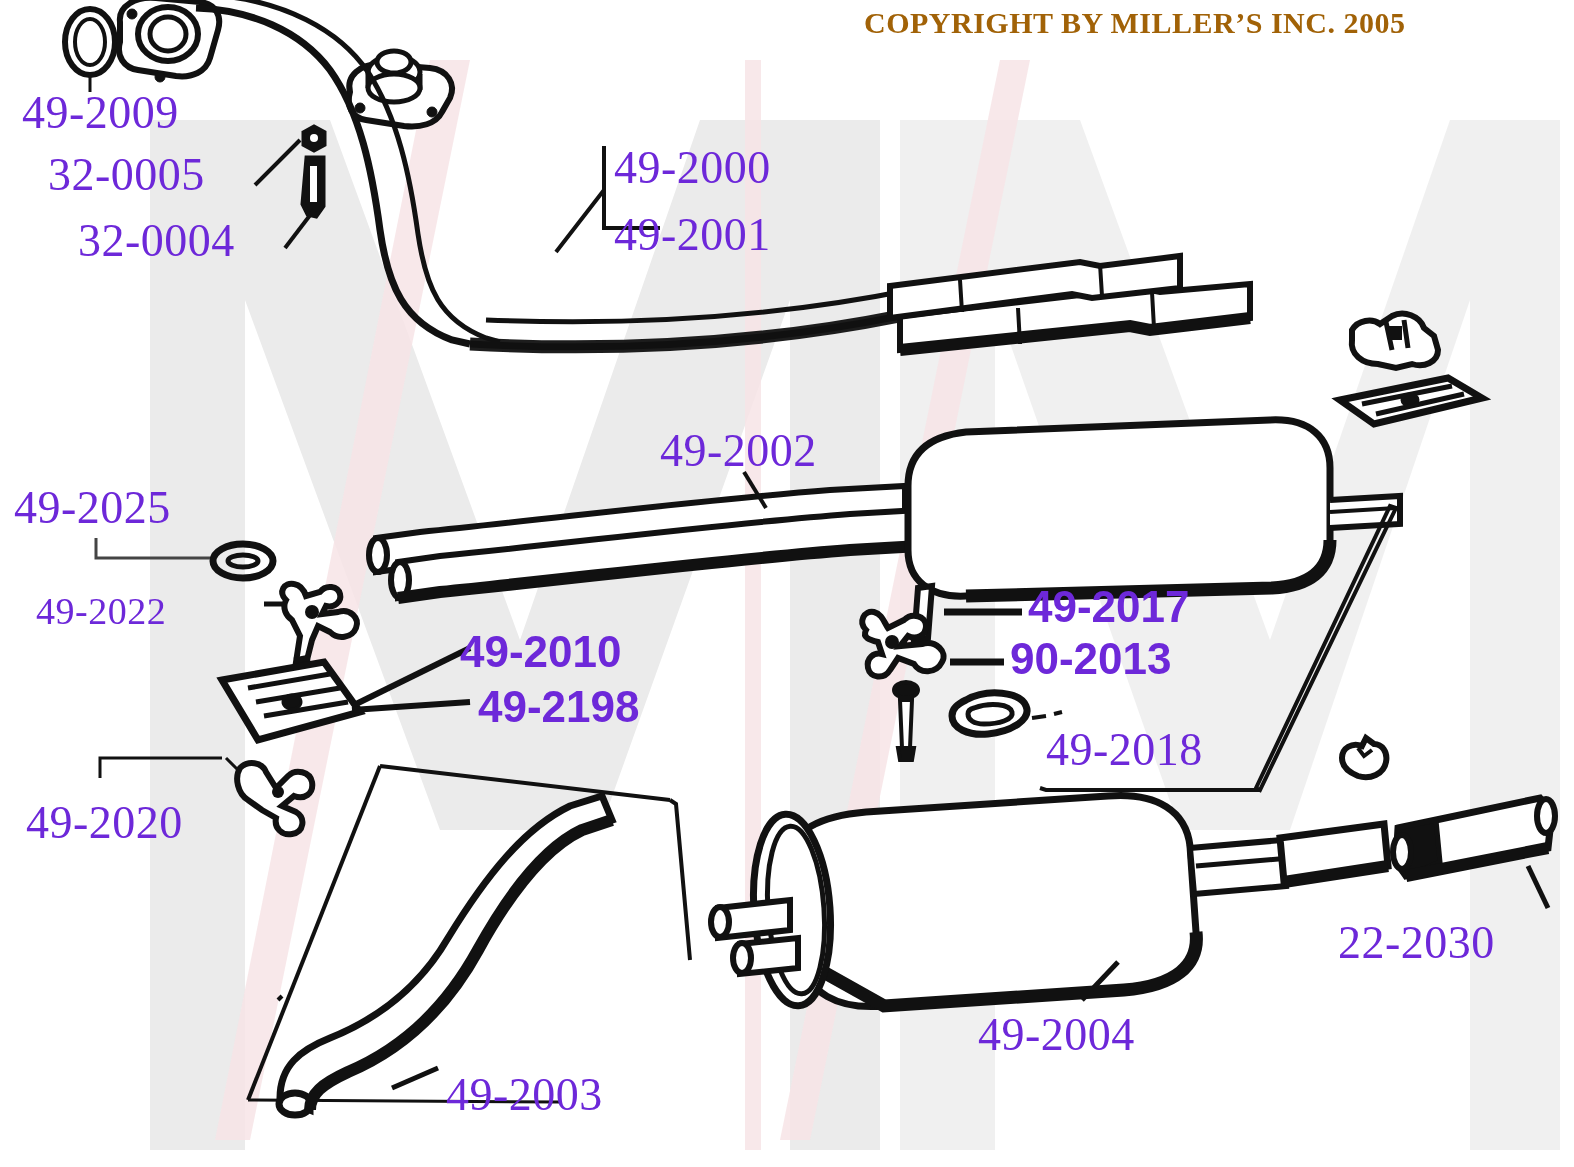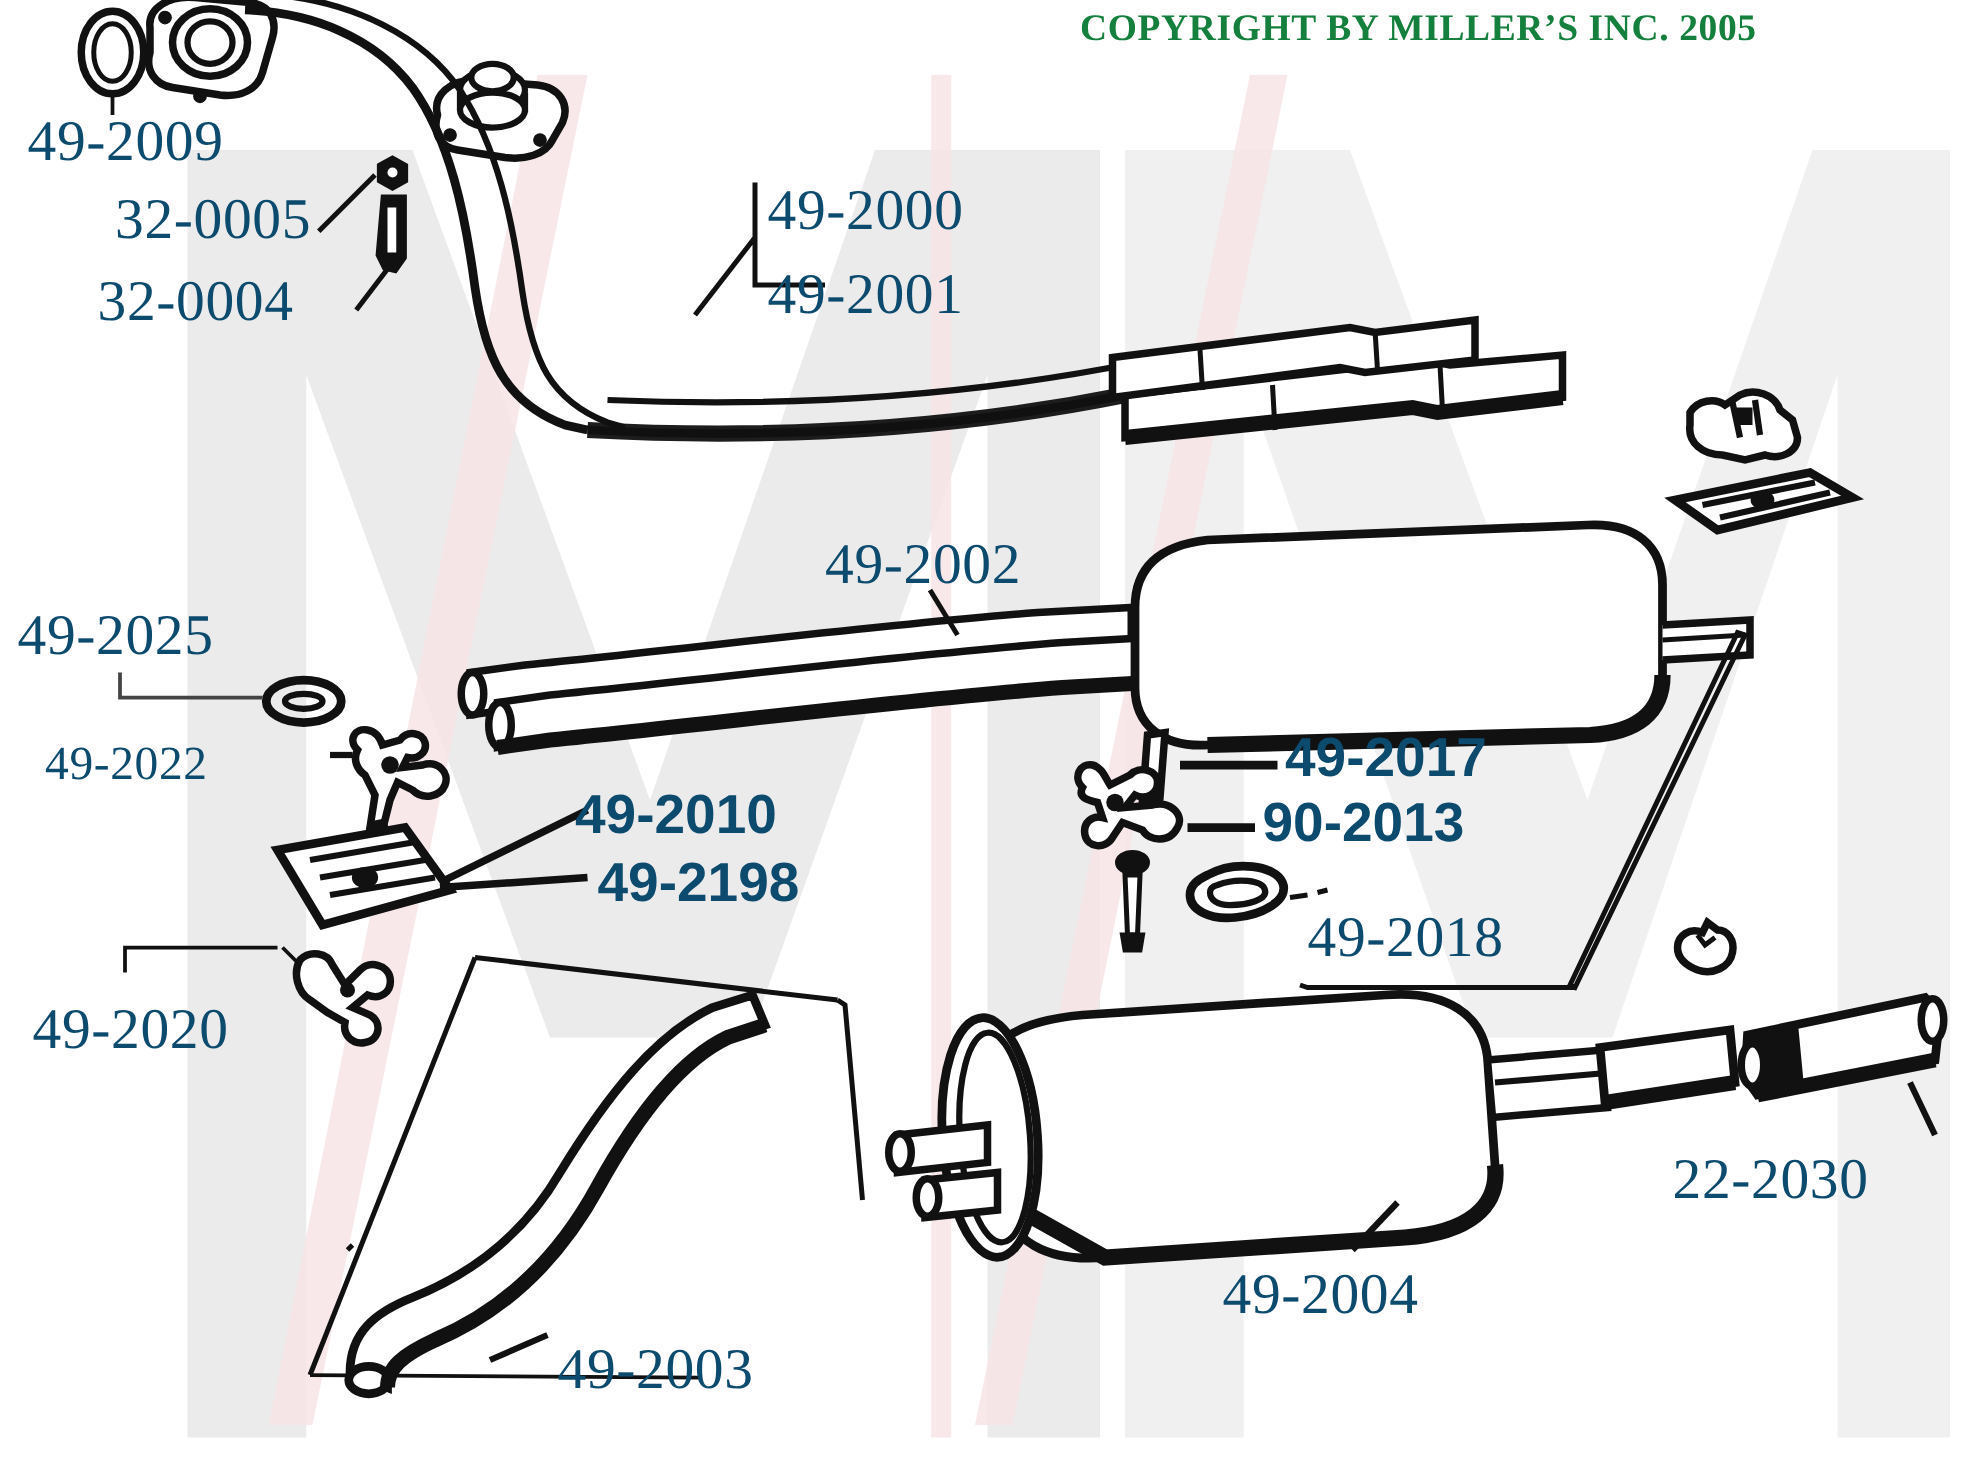--- a/index.html
+++ b/index.html
@@ -6,35 +6,35 @@
   html,body{margin:0;padding:0;background:#ffffff;}
   body{
     font-family:"Liberation Serif", serif;
     width:1574px;height:1167px;
     position:relative;overflow:hidden;
   }
   #stage{position:absolute;left:0;top:0;width:1574px;height:1167px;background:#fff;}
   #artboard{position:absolute;left:0;top:0;width:1574px;height:1167px;}
   .lbl{
     position:absolute;
-    color:#0c4a6e;
+    color:#6d28d9;
     font-family:"Liberation Serif", serif;
     font-weight:400;
     white-space:nowrap;
     line-height:1;
     letter-spacing:0.5px;
   }
   .lbl.sans{
     font-family:"Liberation Sans", sans-serif;
     font-weight:700;
     letter-spacing:0px;
   }
   .copyright{
     position:absolute;
-    color:#15803d;
+    color:#a16207;
     font-family:"Liberation Serif", serif;
     font-weight:700;
     font-size:30px;
     white-space:nowrap;
     letter-spacing:0.5px;
   }
 </style>
 </head>
 <body>
 
@@ -266,21 +266,21 @@
       <polygon points="1340,400 1448,378 1482,398 1374,424" stroke-width="7"></polygon>
       <path d="M1362,404 L1452,386 M1376,414 L1464,394" stroke-width="5" fill="none"></path>
       <ellipse cx="1410" cy="400" rx="8" ry="6" fill="#111" stroke="#111" stroke-width="3"></ellipse>
     </g>
 
   </svg>
 
   <div class="copyright" style="left:864px; top:6px;">COPYRIGHT BY MILLER’S INC. 2005</div>
 
   <div class="lbl" style="left:22px; top:90px; font-size:46px;">49-2009</div>
-  <div class="lbl" style="left:48px; top:152px; font-size:46px;margin-left:44px;">32-0005</div>
+  <div class="lbl" style="left:48px; top:152px; font-size:46px;">32-0005</div>
   <div class="lbl" style="left:78px; top:218px; font-size:46px;">32-0004</div>
   <div class="lbl" style="left:614px; top:145px; font-size:46px;">49-2000</div>
   <div class="lbl" style="left:614px; top:212px; font-size:46px;">49-2001</div>
   <div class="lbl" style="left:660px; top:428px; font-size:46px;">49-2002</div>
   <div class="lbl" style="left:14px; top:485px; font-size:46px;">49-2025</div>
   <div class="lbl" style="left:36px; top:592px; font-size:38px;">49-2022</div>
   <div class="lbl sans" style="left:460px; top:630px; font-size:44px;">49-2010</div>
   <div class="lbl sans" style="left:478px; top:685px; font-size:44px;">49-2198</div>
   <div class="lbl sans" style="left:1028px; top:585px; font-size:44px;">49-2017</div>
   <div class="lbl sans" style="left:1010px; top:637px; font-size:44px;">90-2013</div>

